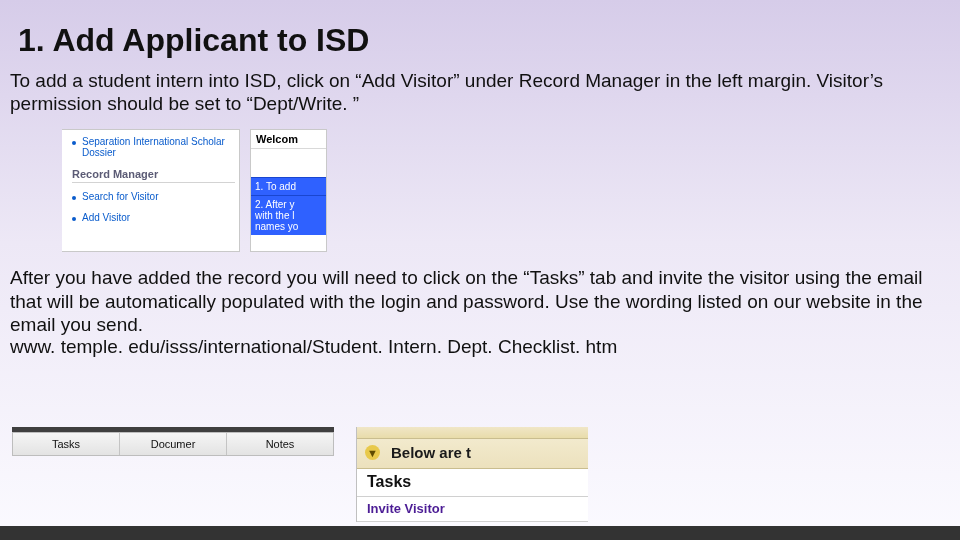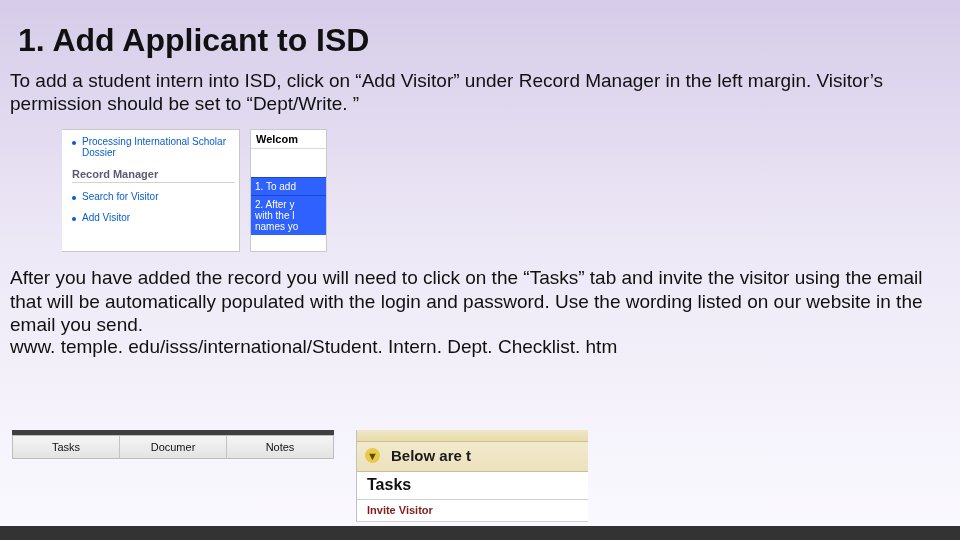--- a/index.html
+++ b/index.html
@@ -135,38 +135,38 @@
     width:15px; height:15px; border-radius:50%;
     background:#e8c94b; display:flex; align-items:center; justify-content:center;
     font-size:11px; color:#5e4a00;
   }
   .right-tasks .taskhead {
     font-size:16px; font-weight:bold;
     border-bottom:1px solid #d0d0d0;
     padding:4px 10px 5px 10px;
   }
   .right-tasks .invite {
-    font-size:11px; font-weight:bold;
+    font-size:13px; font-weight:bold;
     border-bottom:1px solid #d0d0d0;
-    color:#7f1d1d;
+    color:#4c1d95;
     padding:4px 10px 5px 10px;
   }
 </style>
 </head>
 <body>
 
 <div class="title">1. Add Applicant to ISD</div>
 
 <div class="para">To add a student intern into ISD, click on “Add Visitor” under Record Manager in the left margin. Visitor’s permission should be set to “Dept/Write. ”</div>
 
 <div class="shot1">
   <div class="sidebar">
     <div class="bullet-row">
       <div class="dot"></div>
-      <div>Processing International Scholar Dossier</div>
+      <div>Separation International Scholar Dossier</div>
     </div>
     <div class="section-head">Record Manager</div>
     <div class="bullet-row">
       <div class="dot"></div>
       <div>Search for Visitor</div>
     </div>
     <div class="bullet-row">
       <div class="dot"></div>
       <div>Add Visitor</div>
     </div>

